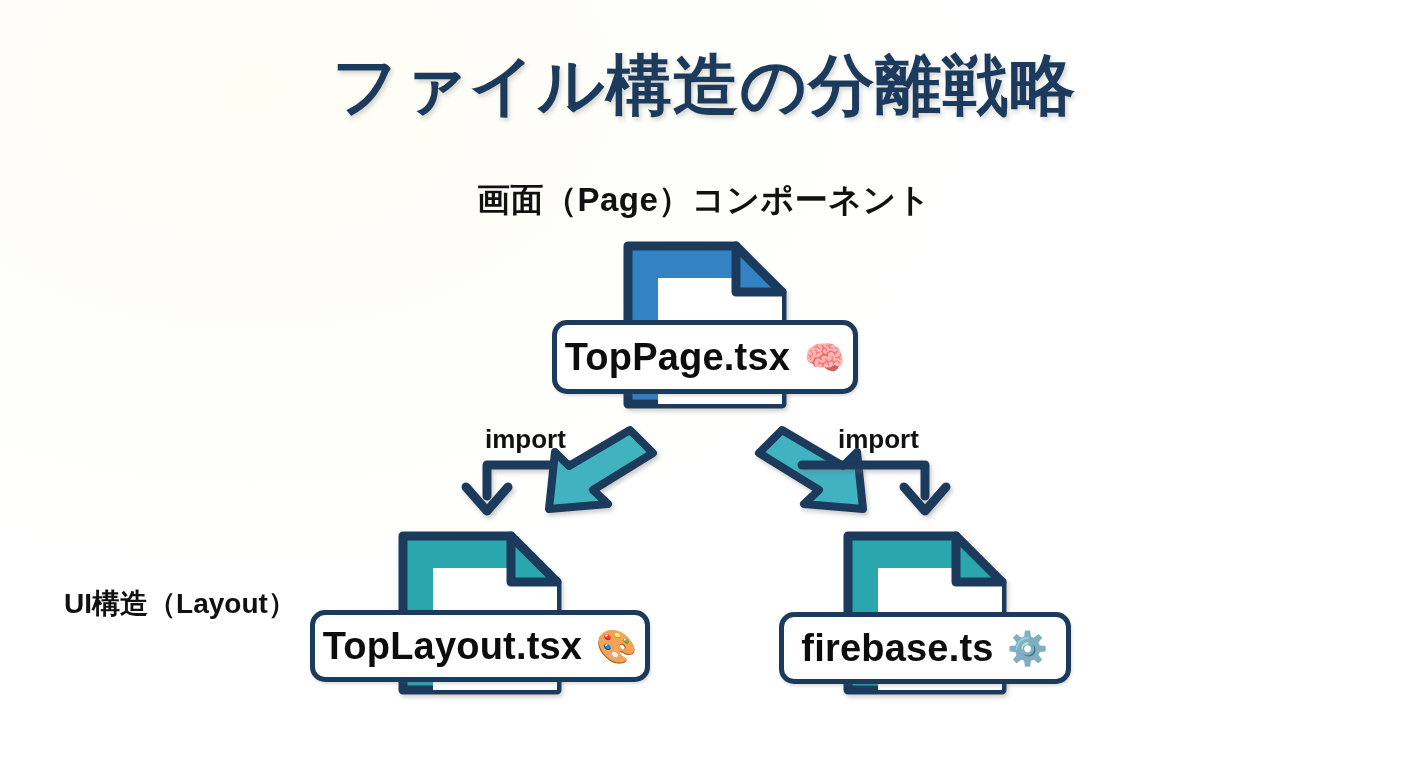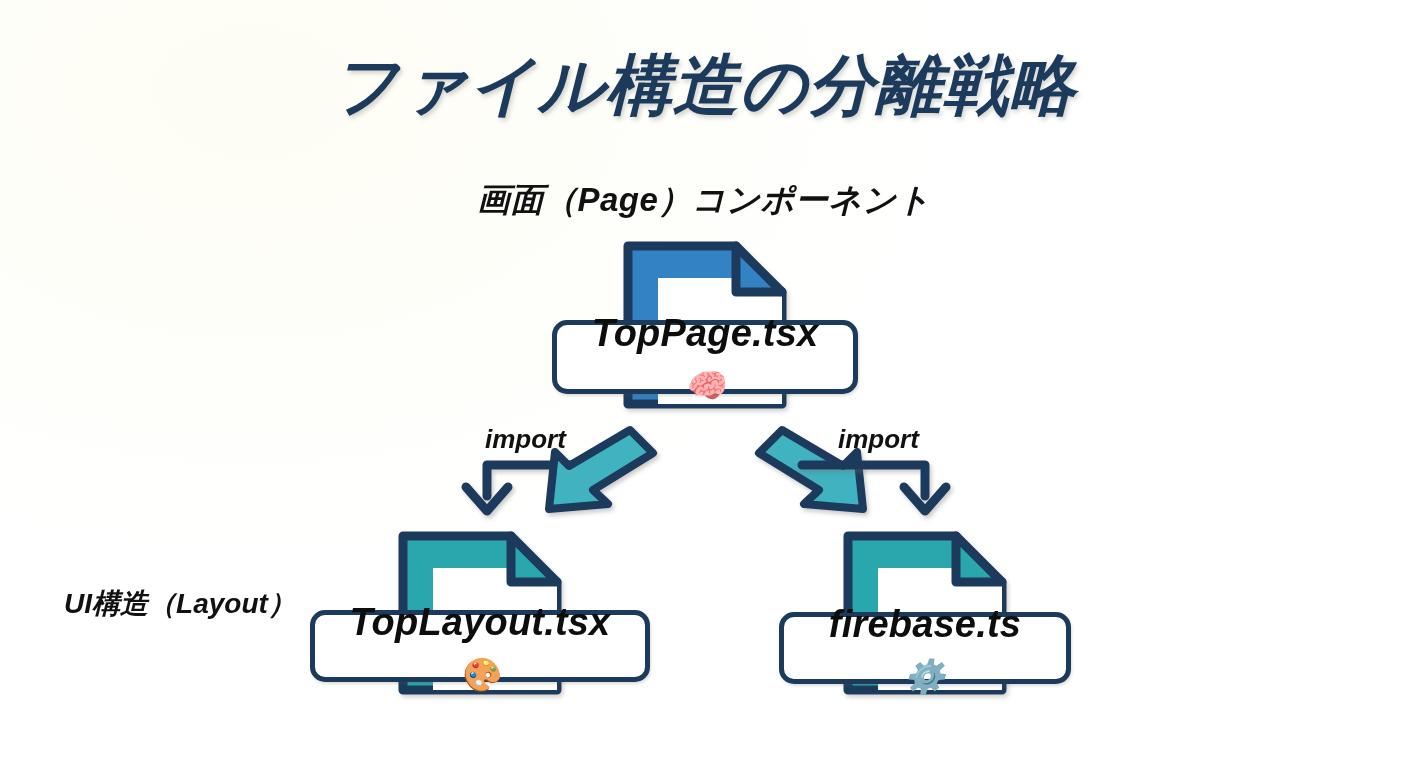--- a/index.html
+++ b/index.html
@@ -13,21 +13,20 @@
     background: #ffffff;
     font-family: "Liberation Sans", "DejaVu Sans", sans-serif;
   }
   #canvas {
     position: relative;
     width: 1408px;
     height: 768px;
     background:
       radial-gradient(ellipse 900px 600px at 18% 12%, #fefdf4 0%, #fefefa 45%, #ffffff 80%),
       linear-gradient(135deg, #fdfcf3 0%, #ffffff 55%, #fdfdfb 100%);
-    font-style: italic;
   }
 
   
   .title {
     position: absolute;
     left: 0;
     top: 48px;
     width: 1408px;
     text-align: center;
     font-size: 66px;
@@ -91,21 +90,20 @@
     background: #ffffff;
     border: 5px solid #1b3a5c;
     border-radius: 15px;
     box-sizing: border-box;
     display: flex;
     align-items: center;
     justify-content: center;
     gap: 14px;
     box-shadow: 1px 2px 3px rgba(90,90,90,0.20);
     white-space: nowrap;
-    flex-direction: column;
   }
   .node .plate .fname {
     font-size: 38px;
     font-weight: bold;
     color: #0d0d0d;
     letter-spacing: 0.2px;
   }
   .node .plate .emoji {
     font-size: 33px;
     line-height: 1;

